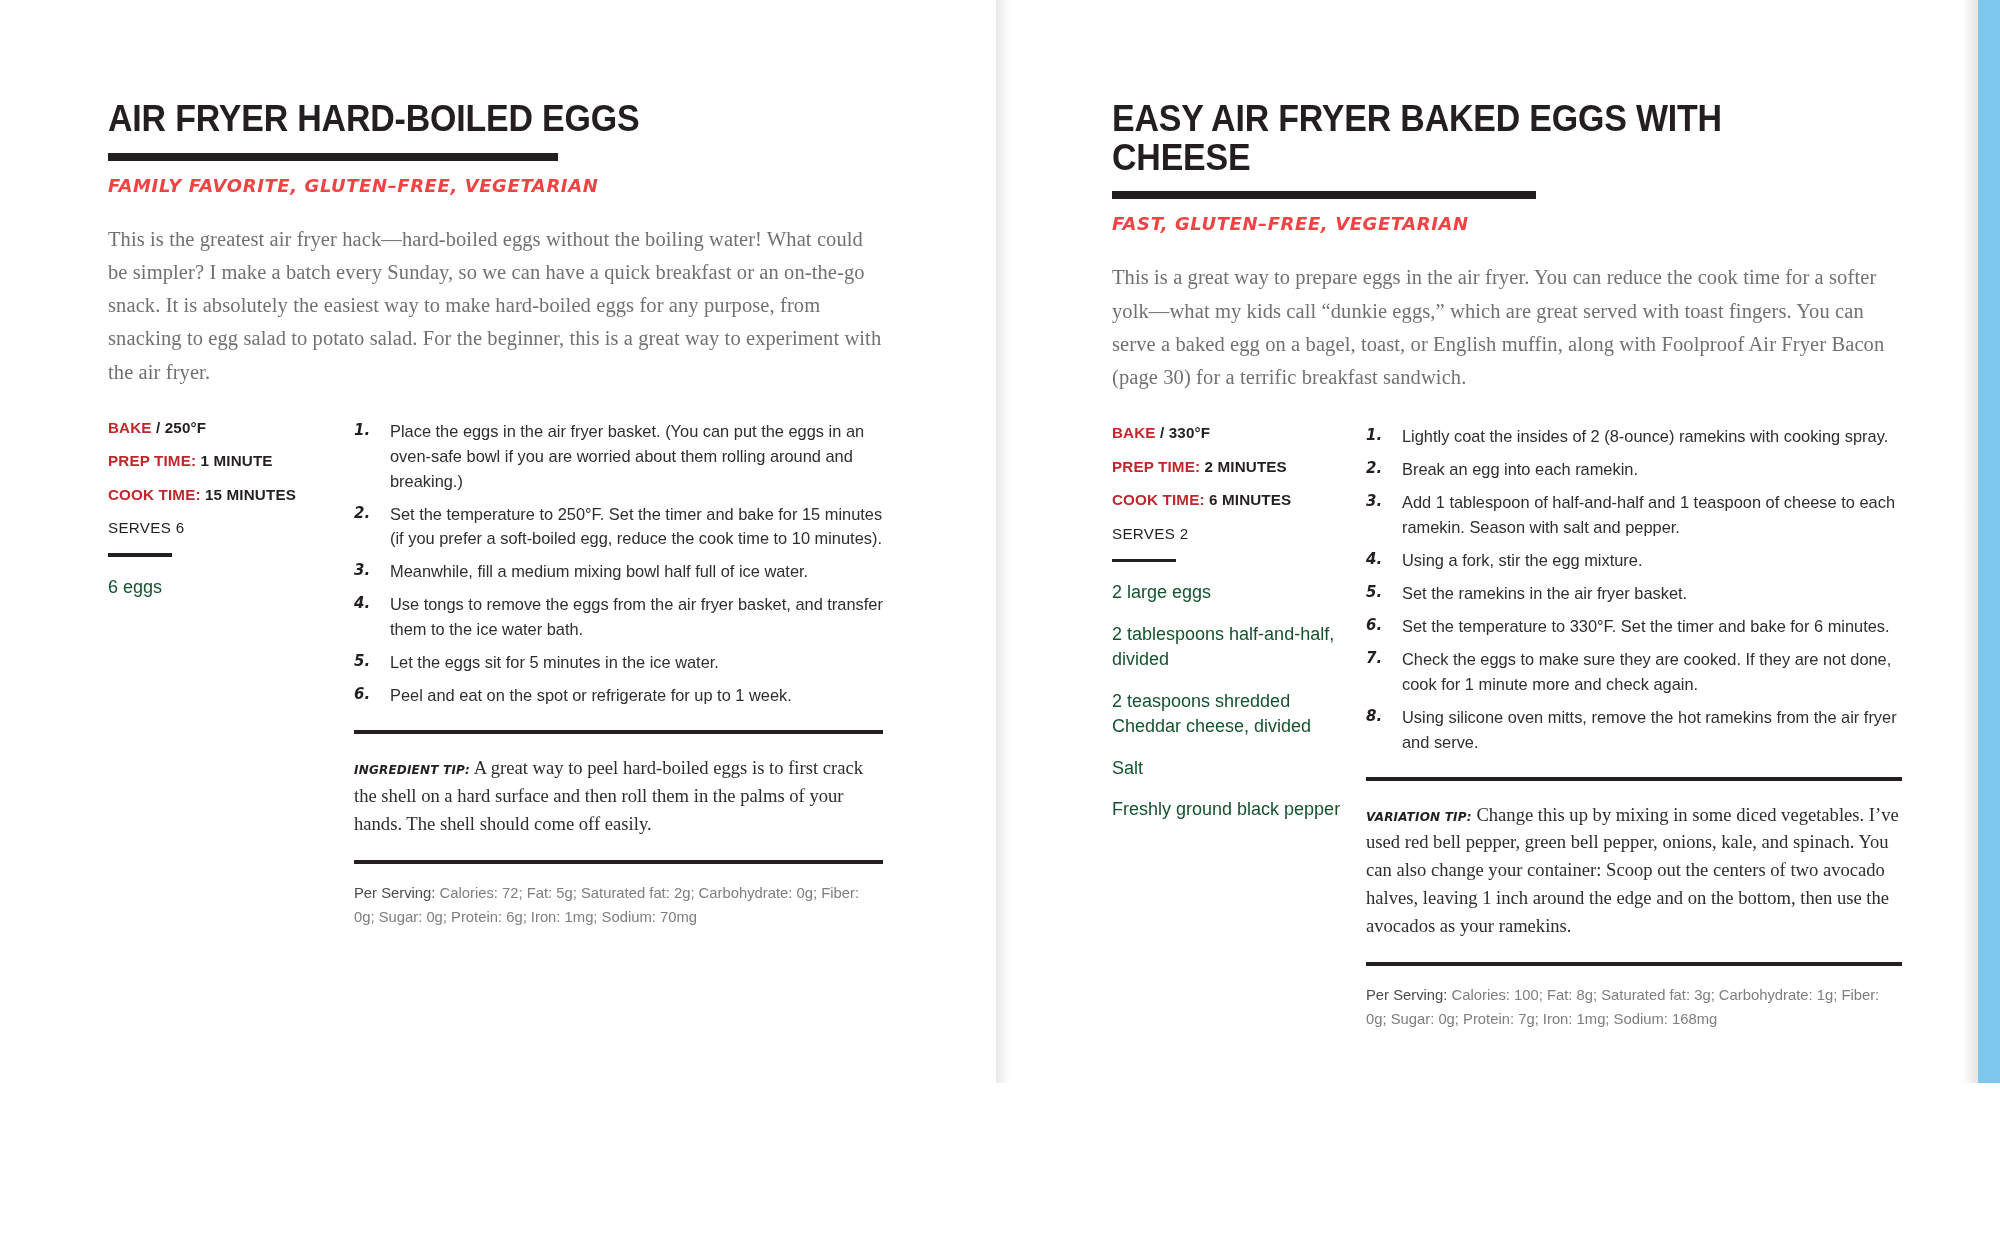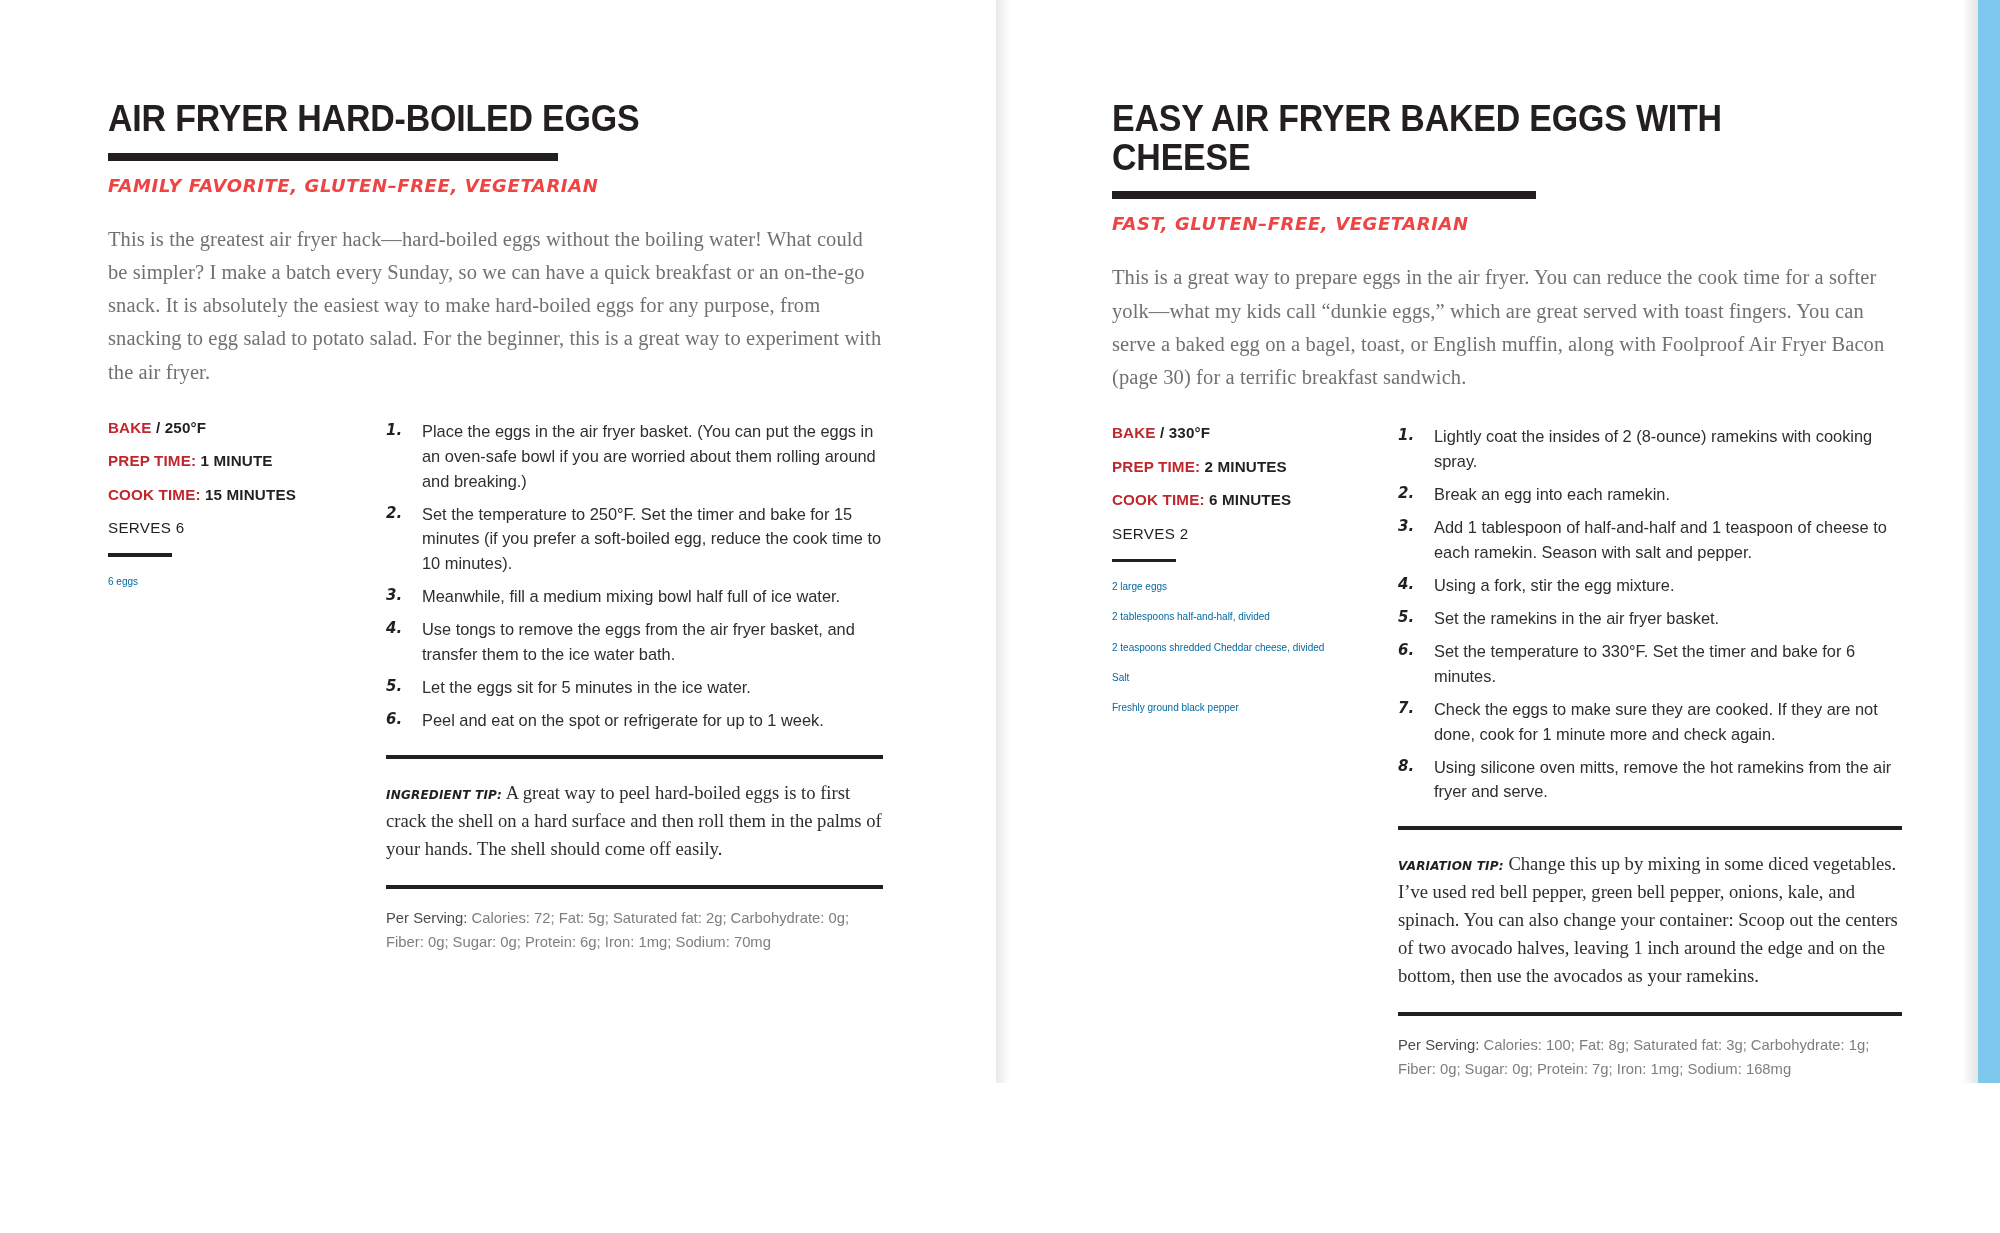--- a/index.html
+++ b/index.html
@@ -94,21 +94,20 @@
     font-size: 20.5px;
     line-height: 1.62;
     color: #6f7173;
     letter-spacing: 0.1px;
   }
 
   
   .recipe-columns {
     display: flex;
     margin-top: 30px;
-    gap: 32px;
   }
   .col-meta   { flex: 0 0 222px; padding-right: 24px; }
   .page-right .col-meta { flex: 0 0 230px; }
   .col-steps  { flex: 1 1 auto; }
 
   .meta-line {
     font-size: 15.2px;
     font-weight: 600;
     letter-spacing: 0.15px;
     color: #231f20;
@@ -124,23 +123,23 @@
     color: #231f20;
     text-transform: uppercase;
   }
   .meta-rule {
     width: 64px;
     height: 3.5px;
     background: #231f20;
     margin: 17px 0 18px 0;
   }
   .ingredient {
-    font-size: 10px;
+    font-size: 18px;
     line-height: 1.42;
-    color: #0369a1;
+    color: #14532d;
     margin-bottom: 16px;
   }
 
   
   ol.steps {
     list-style: none;
     margin: 0;
     padding: 0;
     counter-reset: stepnum;
   }

